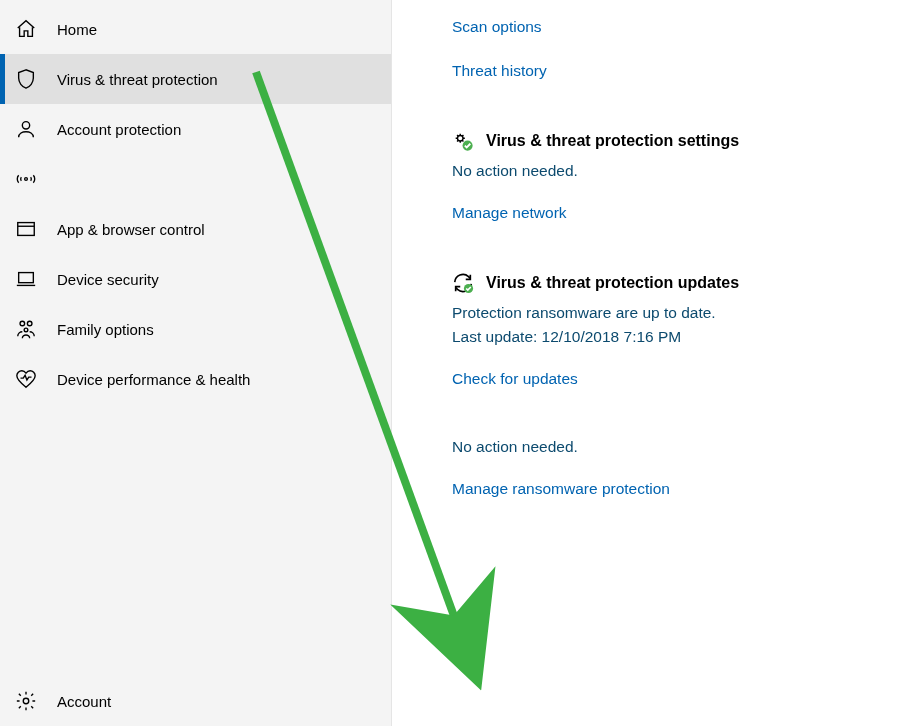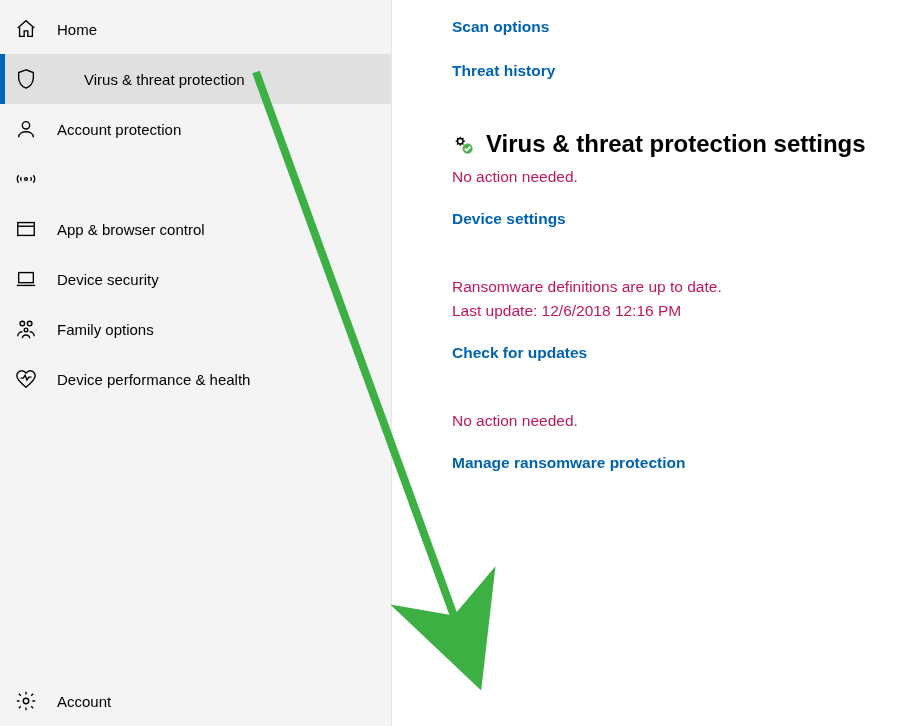--- a/index.html
+++ b/index.html
@@ -1,35 +1,35 @@
 <!DOCTYPE html>
 <html><head>
   <meta charset="utf-8">
   <style>
     * { margin:0; padding:0; box-sizing:border-box; font-family:"Segoe UI",sans-serif; }
     body { width:922px; height:726px; display:flex; background:#fff; overflow:hidden; position:relative; }
     .sidebar { width:392px; background:#f4f4f4; border-right:1px solid #e5e5e5; display:flex; flex-direction:column;justify-content:space-between; }
     .nav    { flex:1; padding-top:4px; }
     .nav-item { display:flex; align-items:center; height:50px; padding-left:15px; cursor:pointer; position:relative; }
-    .nav-item.selected { background:#e0e0e0;gap:27px; }
+    .nav-item.selected { background:#e0e0e0; }
     .nav-item.selected::before { content:""; position:absolute; left:0; top:0; bottom:0; width:5px; background:#0063b1; }
     .nav-icon { width:22px; height:22px; display:flex; align-items:center; justify-content:center; flex-shrink:0; }
     .nav-icon svg { width:22px; height:22px; stroke:#000; fill:none; stroke-width:1.5; }
     .nav-label { margin-left:20px; font-size:15px; color:#000; }
     .bottom-nav { }
     .content { flex:1; padding:18px 0 0 60px; }
     .section { margin-top:50px; }
     .section:first-child { margin-top:0; }
     .heading-row { display:flex; align-items:center; gap:12px; }
     .heading-row .hicon { width:22px; height:22px; display:flex; align-items:center; justify-content:center; }
     .heading-row .hicon svg { width:22px; height:22px; }
-    .heading-row h2 { font-size:24px; font-weight:600; color:#000; }
-    .body-text { font-size:15.5px; color:#be185d; margin-top:10px; }
+    .heading-row h2 { font-size:16px; font-weight:600; color:#000; }
+    .body-text { font-size:15.5px; color:#0c4a6e; margin-top:10px; }
     .body-text.sub { margin-top:6px; }
-    .link { color:#0063b1; font-size:15.5px; margin-top:24px; display:inline-block; cursor:pointer;font-weight:bold; }
+    .link { color:#0063b1; font-size:15.5px; margin-top:24px; display:inline-block; cursor:pointer; }
     .top-links .link { margin-top:0; margin-bottom:26px; display:block; }
     
     .arrow-svg { position:absolute; left:0; top:0; pointer-events:none; }
   </style>
 </head>
 <body>
 
 <div class="sidebar">
   <div class="nav">
     <div class="nav-item">
@@ -138,26 +138,41 @@
               <circle cx="9" cy="9" r="3"></circle>
               <path d="M9 4v2M9 12v2M4 9h2M12 9h2M5.5 5.5l1.4 1.4M11.1 11.1l1.4 1.4M5.5 12.5l1.4-1.4M11.1 6.9l1.4-1.4"></path>
             </g>
             <circle cx="17" cy="17" r="5.5" fill="#4caf50"></circle>
             <path d="M14 17l2 2 4-4" stroke="#fff" stroke-width="2" fill="none"></path>
           </svg>
       </span>
       <h2>Virus &amp; threat protection settings</h2>
     </div>
     <div class="body-text">No action needed.</div>
-    <a class="link">Device settings</a>
+    <a class="link">Manage network</a>
   </div>
 
   <div class="section">
-    <div class="body-text">Ransomware definitions are up to date.</div>
-    <div class="body-text sub">Last update: 12/6/2018 12:16 PM</div>
+    <div class="heading-row">
+      <span class="hicon">
+        <svg viewBox="0 0 24 24">
+            <g fill="none" stroke="#000" stroke-width="1.8">
+              <path d="M3 11a9 9 0 0 1 15-6l2 2"></path>
+              <path d="M21 13a9 9 0 0 1-15 6l-2-2"></path>
+              <path d="M20 3v5h-5"></path>
+              <path d="M4 21v-5h5"></path>
+            </g>
+            <circle cx="18" cy="18" r="5" fill="#4caf50"></circle>
+            <path d="M15.5 18l1.7 1.7 3.3-3.3" stroke="#fff" stroke-width="1.8" fill="none"></path>
+          </svg>
+      </span>
+      <h2>Virus &amp; threat protection updates</h2>
+    </div>
+    <div class="body-text">Protection ransomware are up to date.</div>
+    <div class="body-text sub">Last update: 12/10/2018 7:16 PM</div>
     <a class="link">Check for updates</a>
   </div>
 
   <div class="section">
     <div class="body-text">No action needed.</div>
     <a class="link">Manage ransomware protection</a>
   </div>
 
 </div>
 

